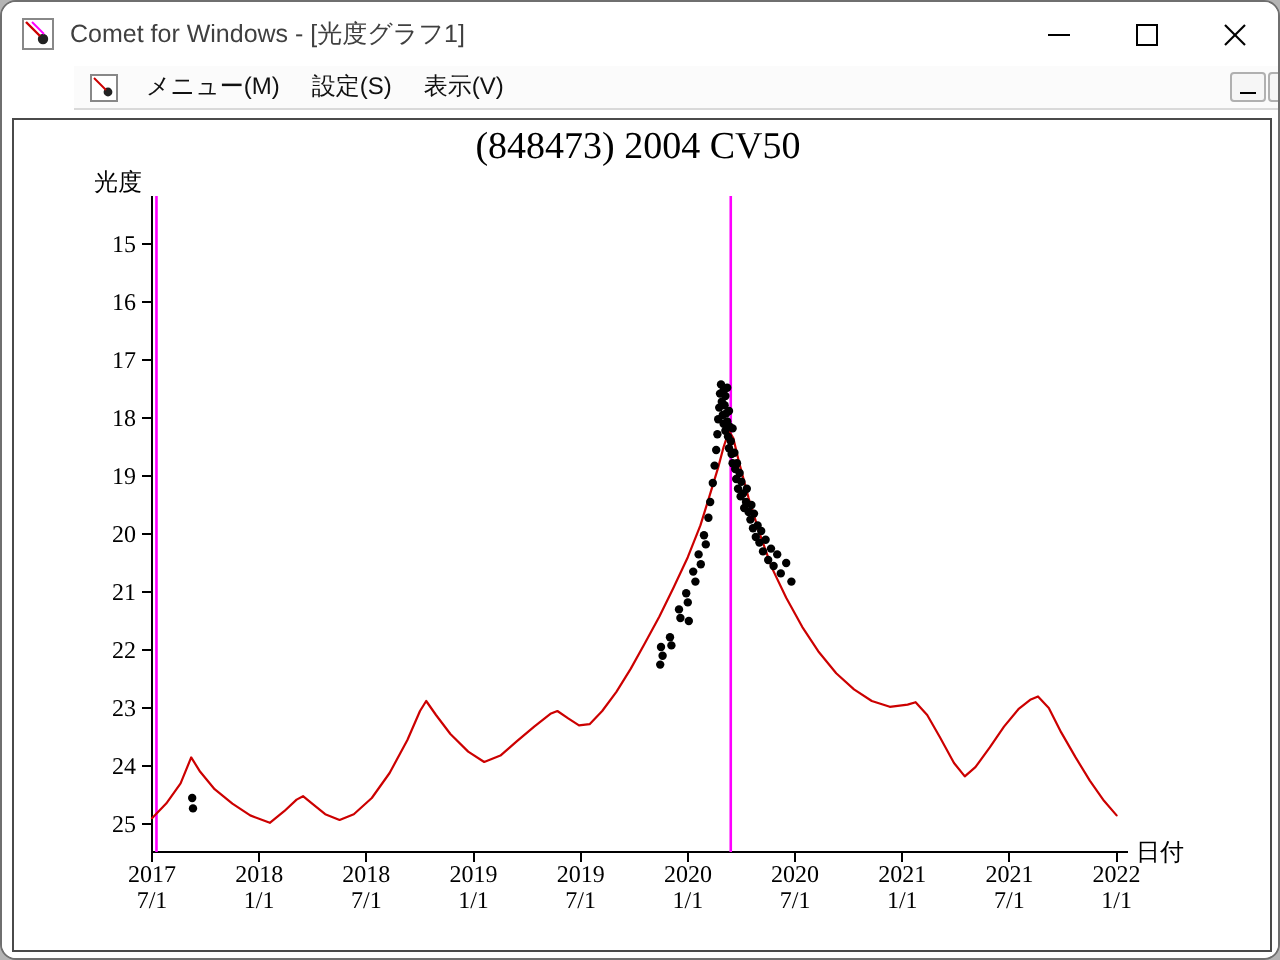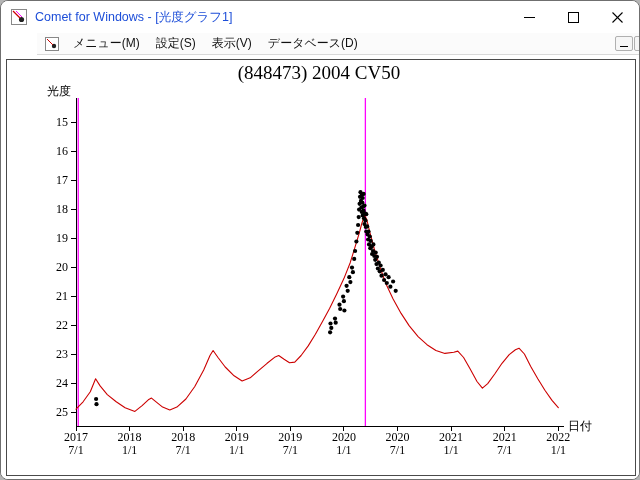--- a/index.html
+++ b/index.html
@@ -2,21 +2,21 @@
 <html><head>
 <meta charset="utf-8">
 <style>
   html,body{margin:0;padding:0;background:#b4b4b4;font-family:"Liberation Sans",sans-serif;}
   .window{position:relative;width:640px;height:480px;background:#ffffff;border:1px solid #6f6f6f;
           border-radius:8px;overflow:hidden;box-sizing:border-box;}
   
   .titlebar{position:absolute;left:0;top:0;width:100%;height:32px;background:#ffffff;
             display:flex;align-items:center;box-sizing:border-box;padding-left:10px;}
   .app-icon{width:16px;height:16px;margin-right:8px;flex:0 0 auto;}
-  .title-text{font-size:12.5px;color:#1d4ed8;white-space:nowrap;}
+  .title-text{font-size:12.5px;color:#404040;white-space:nowrap;}
   .win-controls{margin-left:auto;display:flex;height:32px;}
   .wbtn{width:44px;height:32px;display:flex;align-items:center;justify-content:center;cursor:default;}
   .wbtn svg{display:block;}
   
   .menubar{position:absolute;left:0;top:32px;width:100%;height:22px;background:#fbfbfb;
            border-bottom:1px solid #d9d9d9;display:flex;align-items:center;box-sizing:border-box;
            padding:0 4px 0 8px;margin-left:36px;}
   .child-icon{width:14px;height:14px;margin-right:6px;flex:0 0 auto;}
   .menu-item{font-size:12px;color:#111;padding:2px 8px;white-space:nowrap;}
   .mdi-controls{margin-left:auto;display:flex;gap:1px;}
@@ -63,21 +63,20 @@
 
   <div class="menubar">
     <svg class="child-icon" viewBox="0 0 14 14">
       <rect x="0.5" y="0.5" width="13" height="13" fill="#ffffff" stroke="#888"></rect>
       <circle cx="9" cy="9" r="2.2" fill="#222"></circle>
       <line x1="8" y1="8" x2="2" y2="2" stroke="#cc0000" stroke-width="1"></line>
     </svg>
     <span class="menu-item">メニュー(M)</span>
     <span class="menu-item">設定(S)</span>
     <span class="menu-item">表示(V)</span>
-    <span class="menu-item">データベース(D)</span>
     <div class="mdi-controls">
       <div class="mdi-btn">
         <svg width="8" height="8" viewBox="0 0 8 8">
             <line x1="0" y1="6.5" x2="8" y2="6.5" stroke="#000" stroke-width="1"></line>
           </svg>
       </div>
       <div class="mdi-btn">
         <svg width="9" height="9" viewBox="0 0 9 9">
             <rect x="2.5" y="0.5" width="6" height="6" fill="#f6f6f6" stroke="#000"></rect>
             <rect x="0.5" y="2.5" width="6" height="6" fill="#f6f6f6" stroke="#000"></rect>

